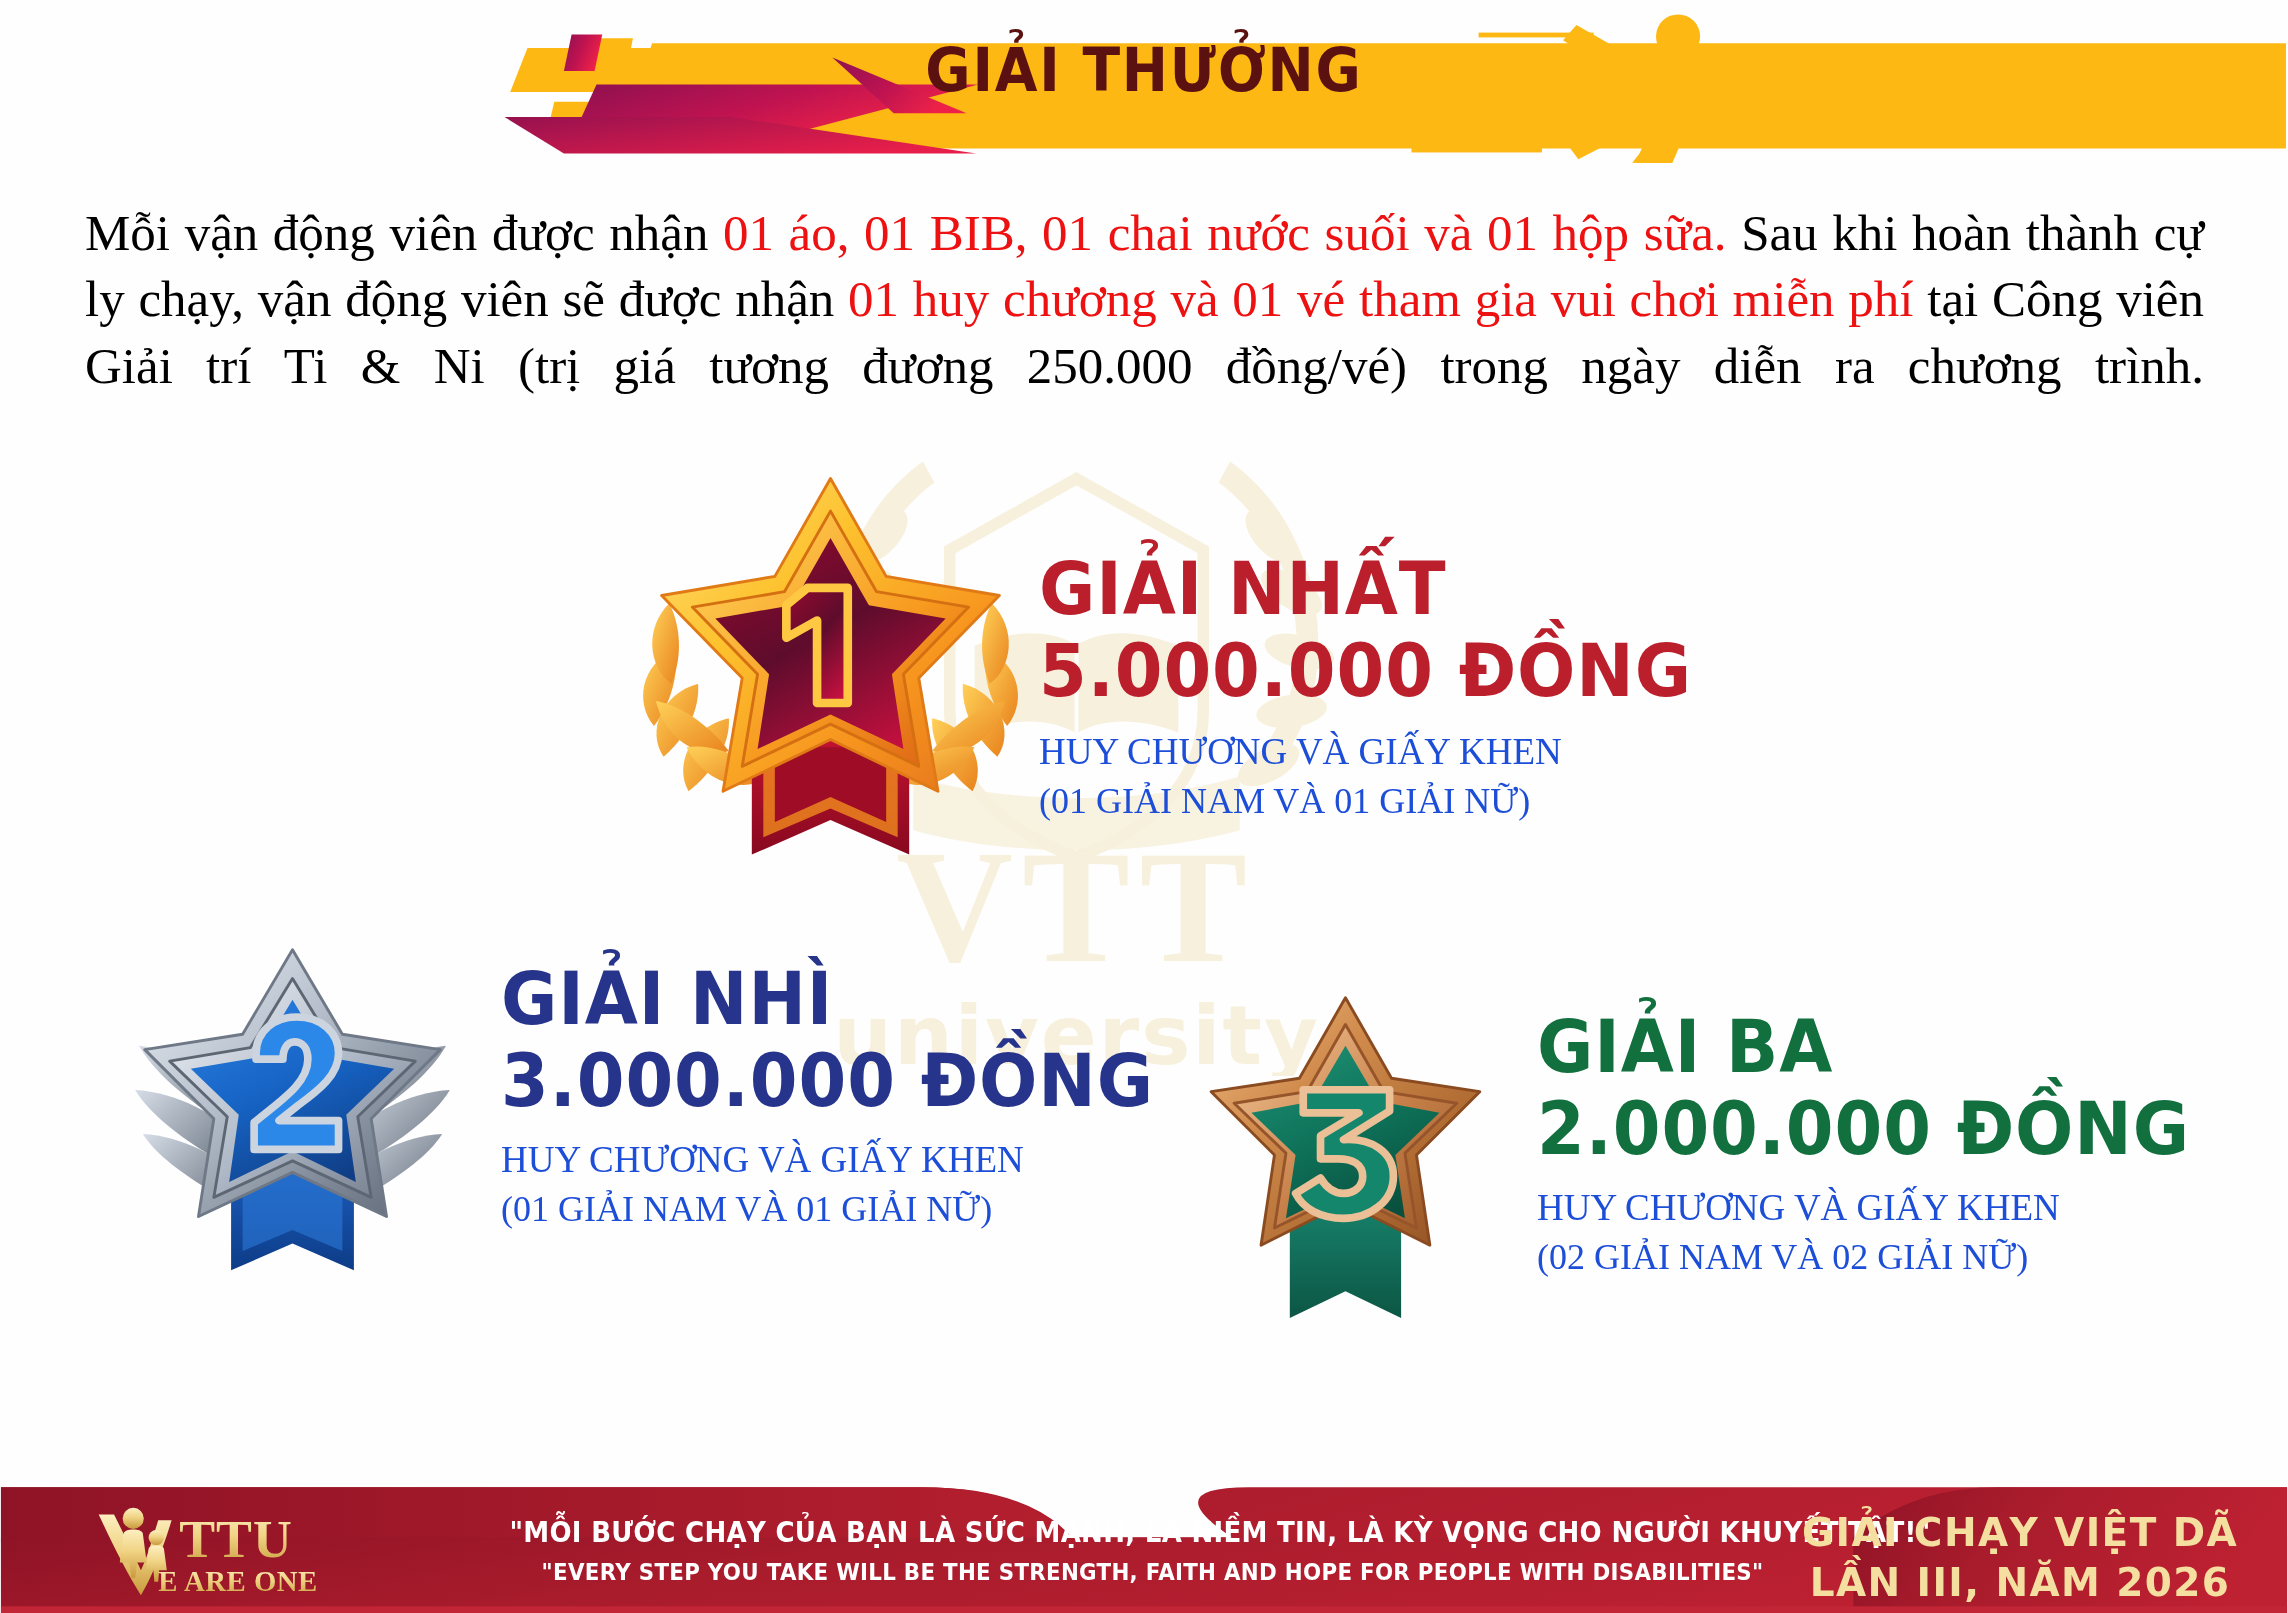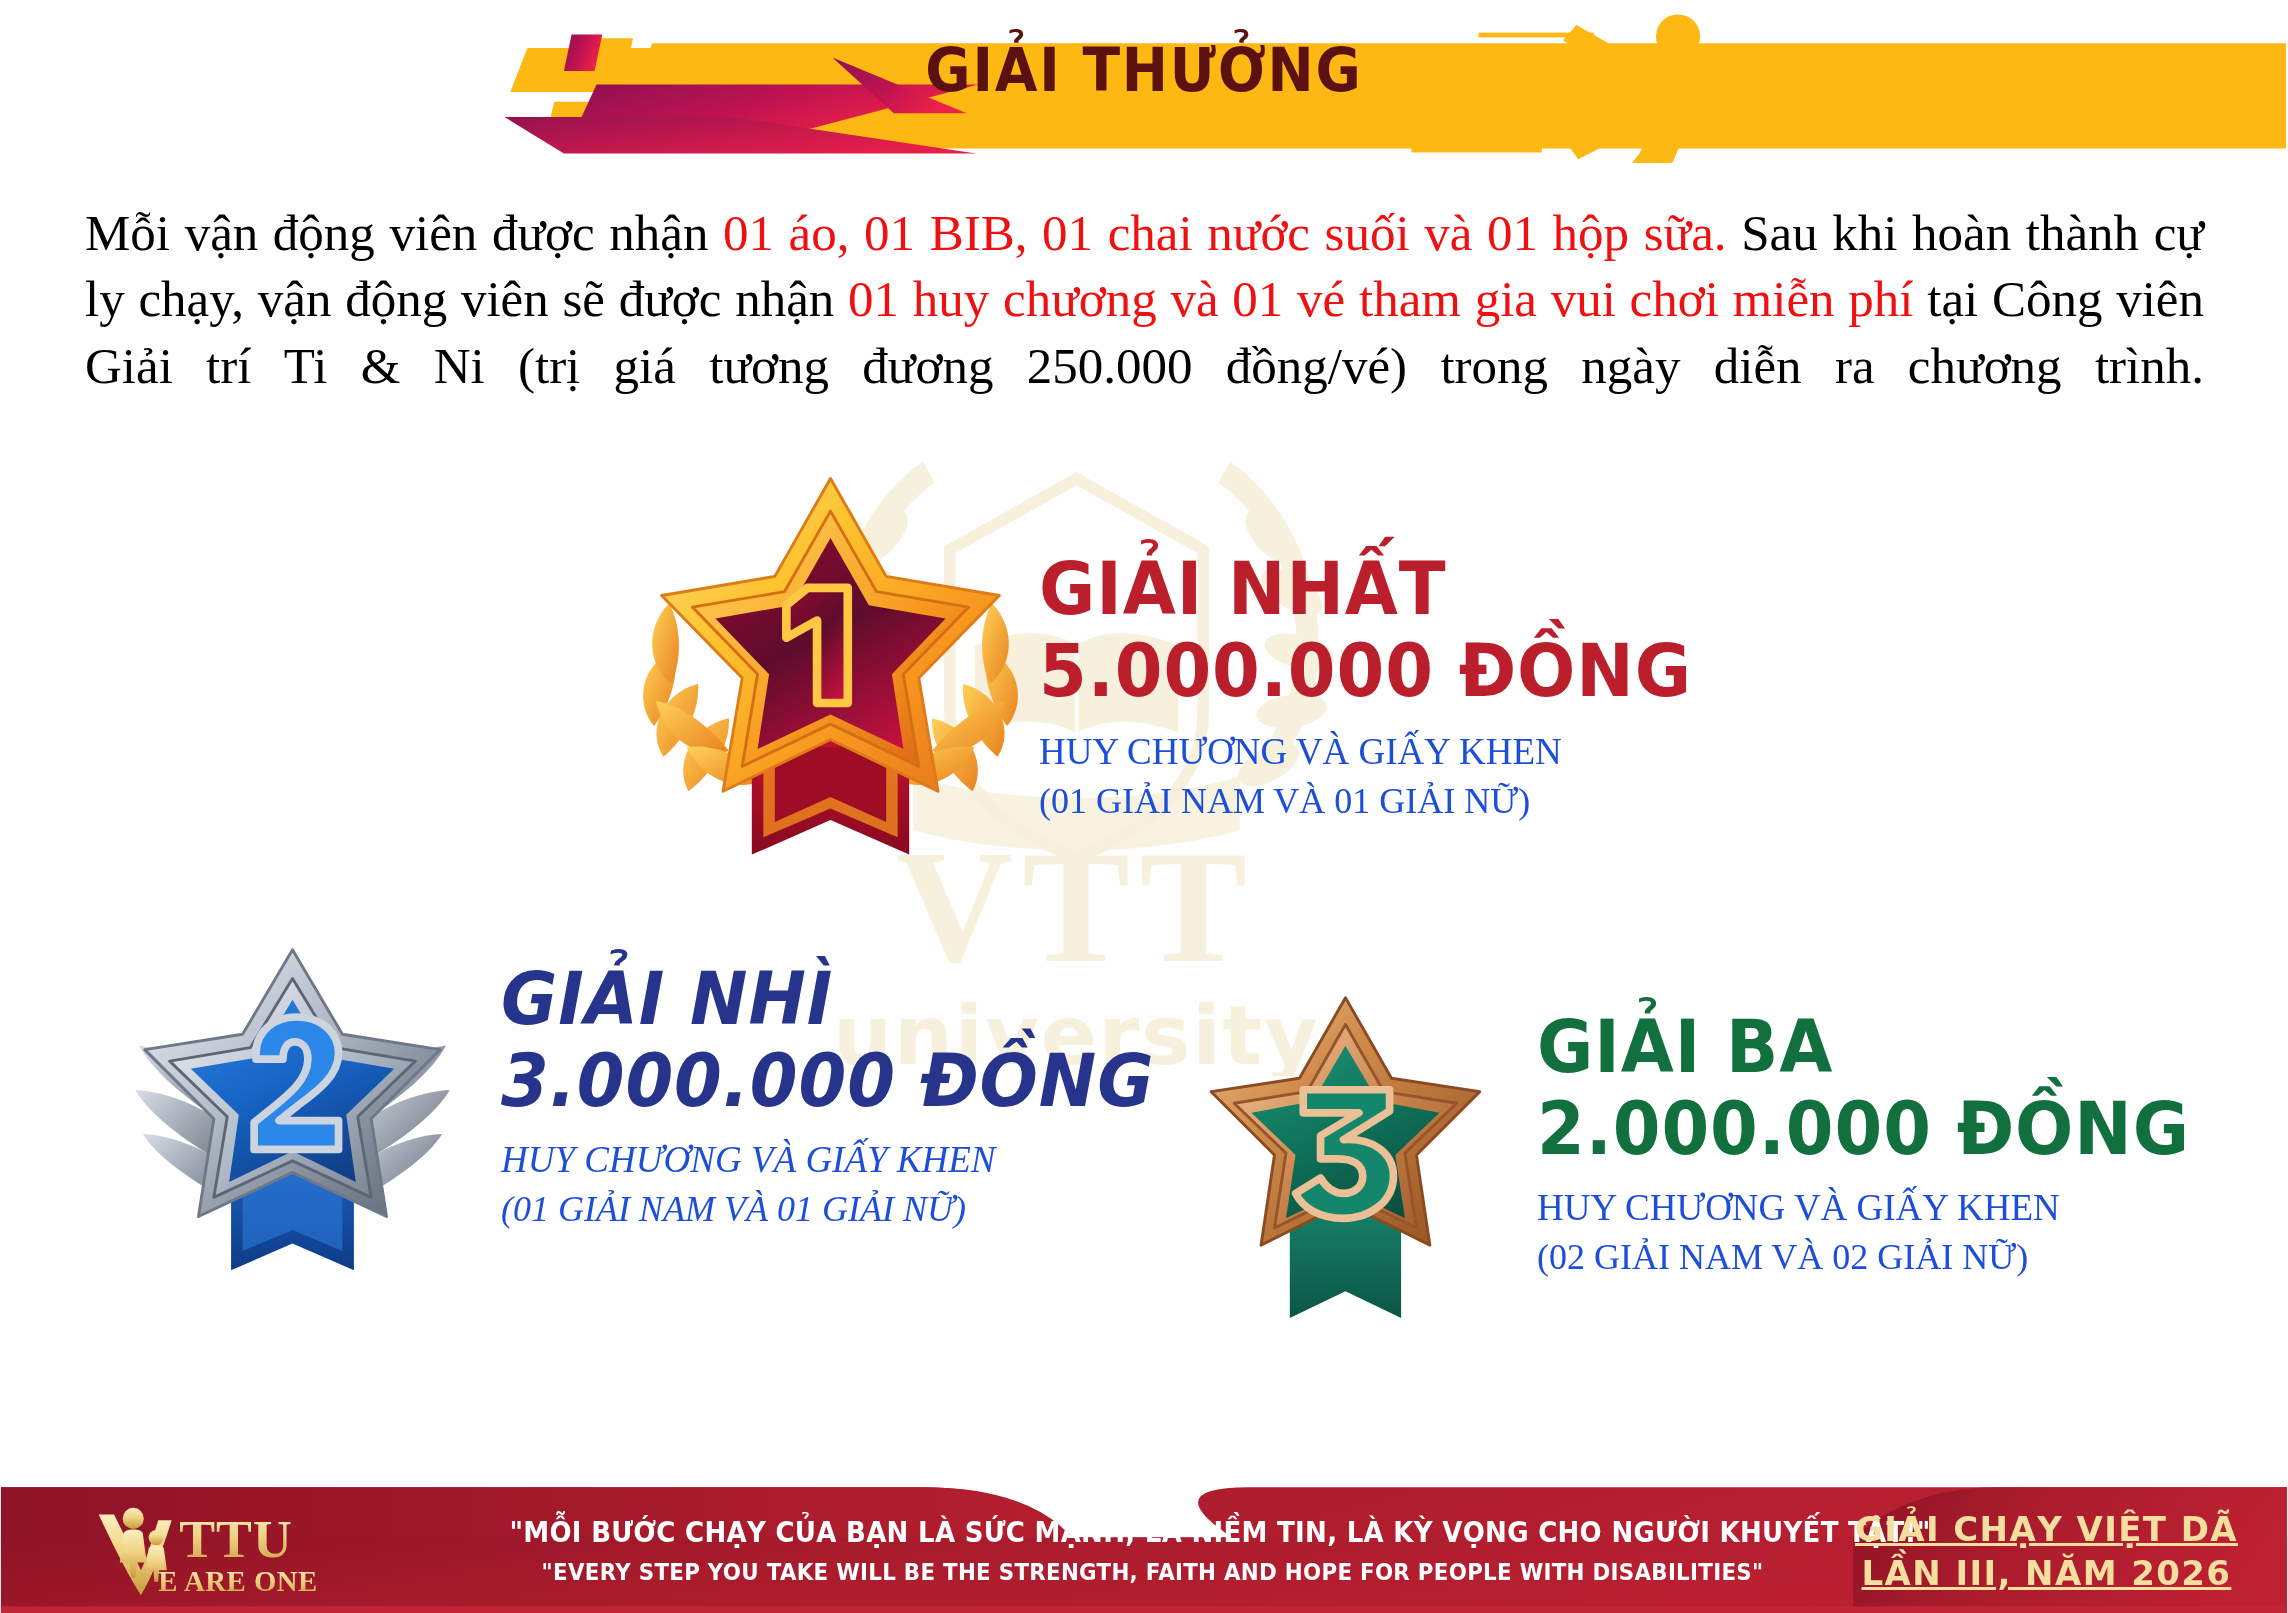--- a/index.html
+++ b/index.html
@@ -91,21 +91,21 @@
   }
 
   
   #prize1 { left: 1039px; top: 551px; }
   #prize1 .title  { font-size: 73px; color: #bb1f2b; }
   #prize1 .amount { font-size: 73px; color: #bb1f2b; }
   #prize1 .sub1   { font-size: 37px; margin-top: 21px; }
   #prize1 .sub2   { font-size: 36px; margin-top: 7.7px; }
 
   
-  #prize2 { left: 501px; top: 961px; font-style: italic; }
+  #prize2 { left: 501px; top: 961px; }
   #prize2 .title  { font-size: 73px; color: #27348b; }
   #prize2 .amount { font-size: 73px; color: #27348b; }
   #prize2 .sub1   { font-size: 37px; margin-top: 19px; }
   #prize2 .sub2   { font-size: 36px; margin-top: 7.7px; }
 
   
   #prize3 { left: 1537px; top: 1009px; }
   #prize3 .title  { font-size: 73px; color: #12703f; }
   #prize3 .amount { font-size: 73px; color: #12703f; }
   #prize3 .sub1   { font-size: 37px; margin-top: 19px; }
@@ -150,26 +150,25 @@
   }
   .event-badge {
     position: absolute;
     right: 50px; top: 1508px;
     text-align: center;
     z-index: 8;
     font-family: "DejaVu Sans", sans-serif;
     font-weight: 900;
   }
   .event-l1, .event-l2 {
-    font-size: 34px;
+    font-size: 39px;
     color: #f5dfa0;
     letter-spacing: 1.4px;
     white-space: nowrap;
     line-height: 1.28;
-    text-decoration: underline;
   }
   .ttu-logo {
     position: absolute;
     left: 91px; top: 1499px;
     width: 288px; height: 106px;
     z-index: 8;
   }
 </style>
 </head>
 <body>

